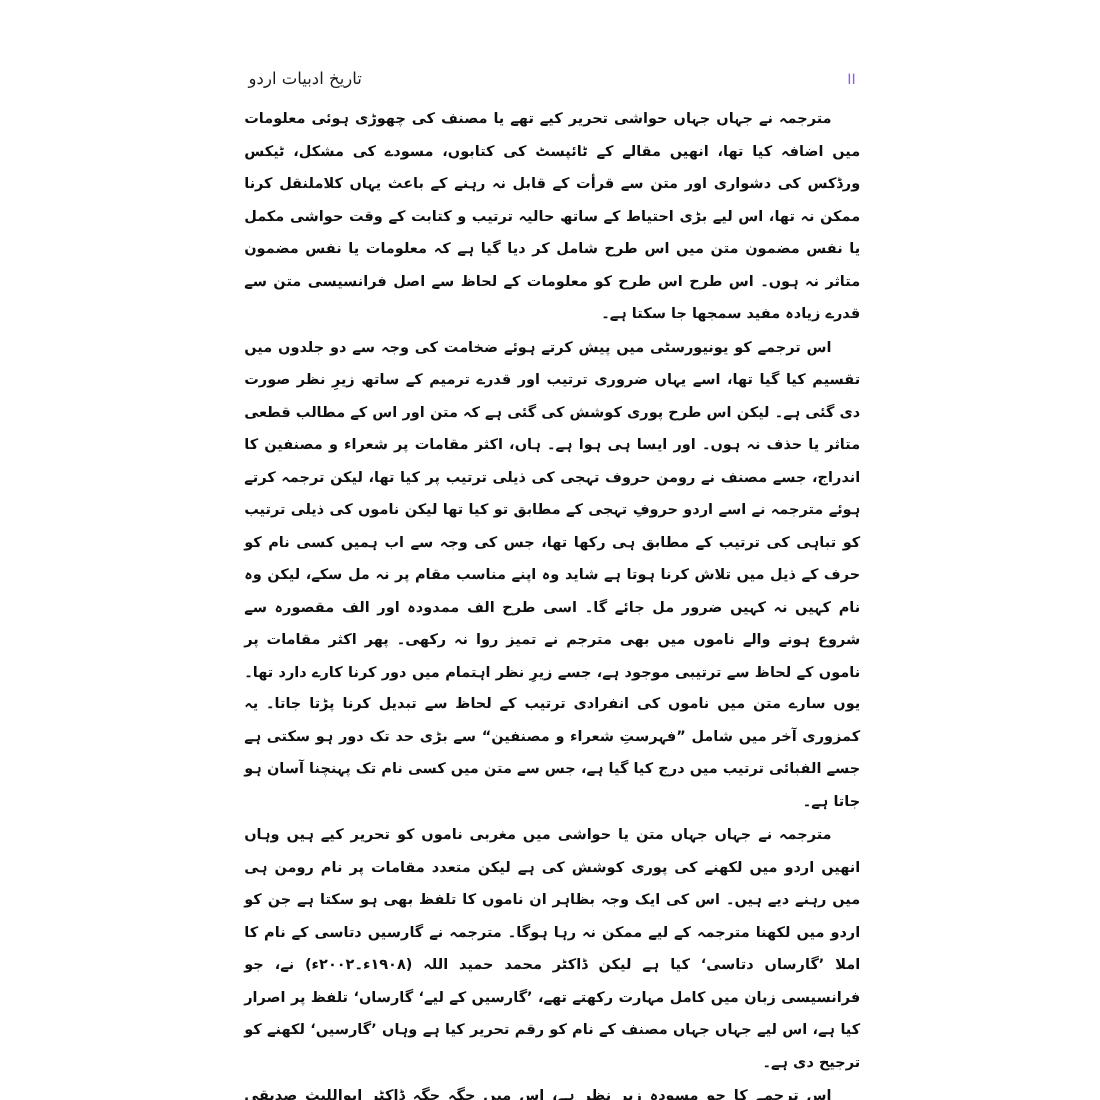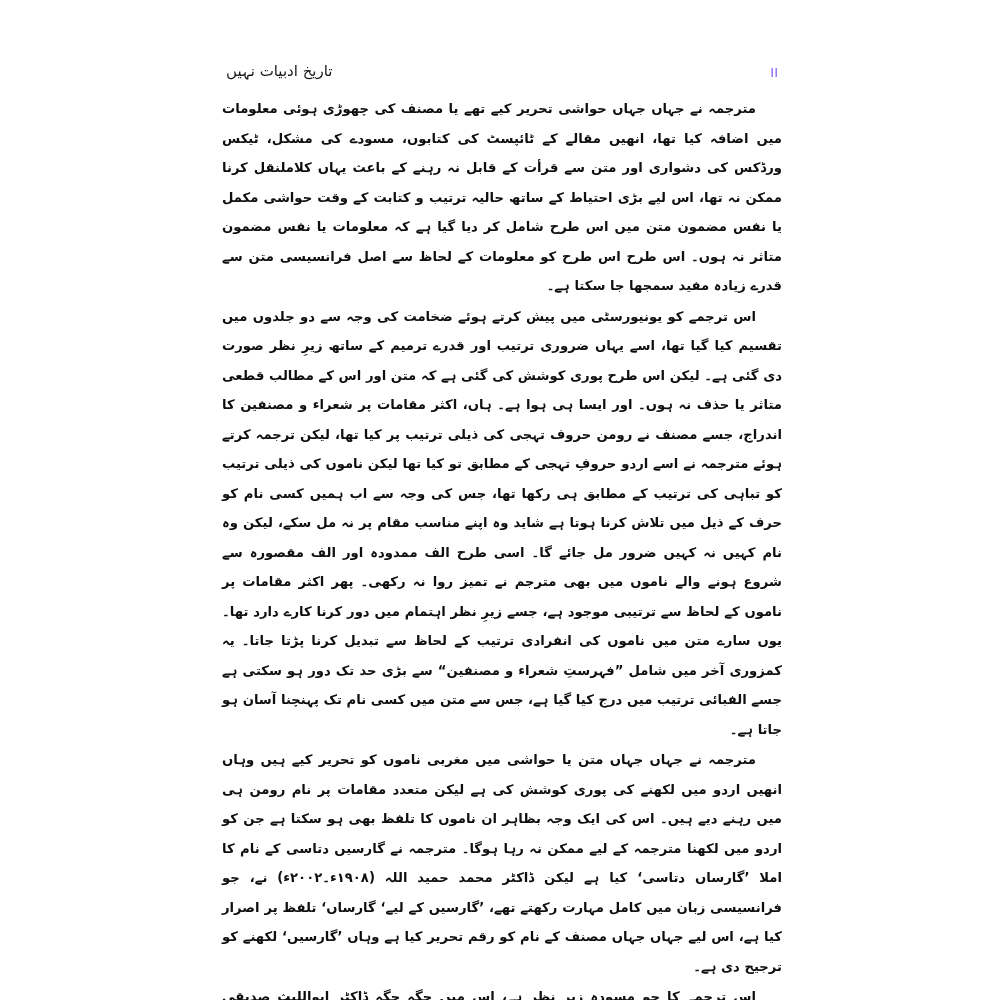--- a/index.html
+++ b/index.html
@@ -77,21 +77,21 @@
     pointer-events: none;
   }
 </style>
 </head>
 <body>
 
 <div class="page scan">
   <div class="page-body">
 
     <div class="header-row">
-      <div class="book-title">تاریخ ادبیات نہیں</div>
+      <div class="book-title">تاریخ ادبیات اردو</div>
       <div class="page-number">II</div>
     </div>
 
     <div class="body-text">
       <p class="para">مترجمہ نے جہاں جہاں حواشی تحریر کیے تھے یا مصنف کی چھوڑی ہوئی معلومات میں اضافہ کیا تھا، انھیں مقالے کے ٹائپسٹ کی کتابوں، مسودے کی مشکل، ٹیکس ورڈکس کی دشواری اور متن سے قرأت کے قابل نہ رہنے کے باعث یہاں کلاملنقل کرنا ممکن نہ تھا، اس لیے بڑی احتیاط کے ساتھ حالیہ ترتیب و کتابت کے وقت حواشی مکمل یا نفس مضمون متن میں اس طرح شامل کر دیا گیا ہے کہ معلومات یا نفس مضمون متاثر نہ ہوں۔ اس طرح اس طرح کو معلومات کے لحاظ سے اصل فرانسیسی متن سے قدرے زیادہ مفید سمجھا جا سکتا ہے۔</p>
       <p class="para">اس ترجمے کو یونیورسٹی میں پیش کرتے ہوئے ضخامت کی وجہ سے دو جلدوں میں تقسیم کیا گیا تھا، اسے یہاں ضروری ترتیب اور قدرے ترمیم کے ساتھ زیرِ نظر صورت دی گئی ہے۔ لیکن اس طرح پوری کوشش کی گئی ہے کہ متن اور اس کے مطالب قطعی متاثر یا حذف نہ ہوں۔ اور ایسا ہی ہوا ہے۔ ہاں، اکثر مقامات پر شعراء و مصنفین کا اندراج، جسے مصنف نے رومن حروف تہجی کی ذیلی ترتیب پر کیا تھا، لیکن ترجمہ کرتے ہوئے مترجمہ نے اسے اردو حروفِ تہجی کے مطابق تو کیا تھا لیکن ناموں کی ذیلی ترتیب کو تباہی کی ترتیب کے مطابق ہی رکھا تھا، جس کی وجہ سے اب ہمیں کسی نام کو حرف کے ذیل میں تلاش کرنا ہوتا ہے شاید وہ اپنے مناسب مقام پر نہ مل سکے، لیکن وہ نام کہیں نہ کہیں ضرور مل جائے گا۔ اسی طرح الف ممدودہ اور الف مقصورہ سے شروع ہونے والے ناموں میں بھی مترجم نے تمیز روا نہ رکھی۔ پھر اکثر مقامات پر ناموں کے لحاظ سے ترتیبی موجود ہے، جسے زیرِ نظر اہتمام میں دور کرنا کارے دارد تھا۔ یوں سارے متن میں ناموں کی انفرادی ترتیب کے لحاظ سے تبدیل کرنا پڑتا جاتا۔ یہ کمزوری آخر میں شامل ”فہرستِ شعراء و مصنفین“ سے بڑی حد تک دور ہو سکتی ہے جسے الفبائی ترتیب میں درج کیا گیا ہے، جس سے متن میں کسی نام تک پہنچنا آسان ہو جاتا ہے۔</p>
       <p class="para">مترجمہ نے جہاں جہاں متن یا حواشی میں مغربی ناموں کو تحریر کیے ہیں وہاں انھیں اردو میں لکھنے کی پوری کوشش کی ہے لیکن متعدد مقامات پر نام رومن ہی میں رہنے دیے ہیں۔ اس کی ایک وجہ بظاہر ان ناموں کا تلفظ بھی ہو سکتا ہے جن کو اردو میں لکھنا مترجمہ کے لیے ممکن نہ رہا ہوگا۔ مترجمہ نے گارسیں دتاسی کے نام کا املا ’گارساں دتاسی‘ کیا ہے لیکن ڈاکٹر محمد حمید اللہ (۱۹۰۸ء۔۲۰۰۲ء) نے، جو فرانسیسی زبان میں کامل مہارت رکھتے تھے، ’گارسیں کے لیے‘ گارساں‘ تلفظ پر اصرار کیا ہے، اس لیے جہاں جہاں مصنف کے نام کو رقم تحریر کیا ہے وہاں ’گارسیں‘ لکھنے کو ترجیح دی ہے۔</p>
       <p class="para">اس ترجمے کا جو مسودہ زیرِ نظر ہے، اس میں جگہ جگہ ڈاکٹر ابواللیث صدیقی مرحوم کے قلم سے اضافے اور تصحیحات موجود ہیں۔ اگر چہ مترجم لیلیان نازرو ہیں لیکن اکثر مقامات پر محاورہ و زبان، روزمرہ و تراکیب اور زبان کے فطری لب و لہجے کو دیکھ کر گمان غالب ہوتا ہے کہ یہ زبان و بیان ہر جگہ مترجمہ مذکور کے نہیں، ڈاکٹر ابواللیث صدیقی کا قلم صاف جھلکتا ہے اور اکثر مقامات پر یہ یقین ہوتا ہے کہ یہ بات ہی زبان مترجمہ کی نہیں ہو سکتا۔ متعدد مقامات ایسے بھی دیکھے جا سکتے ہیں کہ جہاں زبان کی غیر اہل زبان کی ہوئی نہیں سکتی ہے۔ پھر ایک۔ یہ امر بھی قابلِ مشاہدہ ہے کہ زبان اور اسلوب ہر جگہ یکساں نہیں، کہیں کہیں گماں گزرتا ہے، اور حقیقت سے قریب بھی معلوم ہوتا ہے کہ یہ سارا ترجمہ اور اس کا اسلوب و بیان محض مترجمہ کے نہیں اور کسی ایک فرد کے نہیں کم از کم مزید ایک فرد کی کوششوں پر منحصر ہے۔ پھر حواشی اور ’تنقید بر حاشیہ مصنف‘ کے ذیل میں کچھ ایسی ادبی معلومات</p>
     </div>
 

